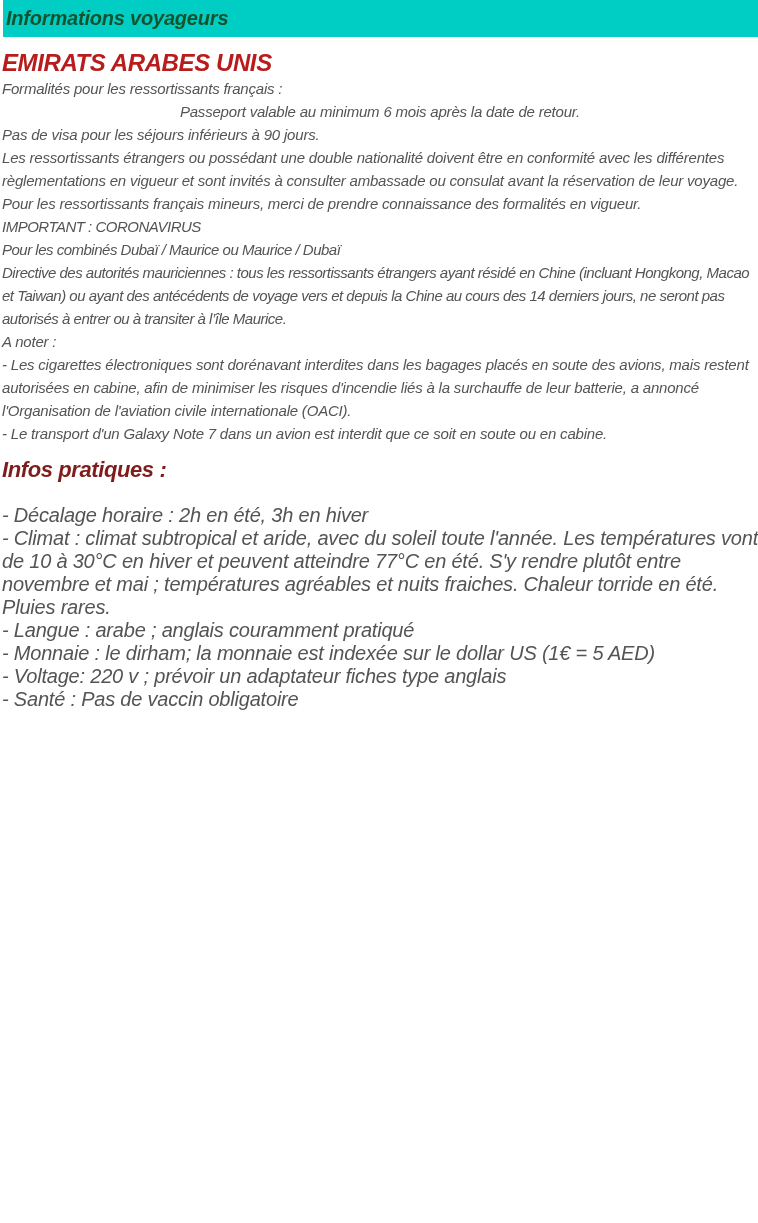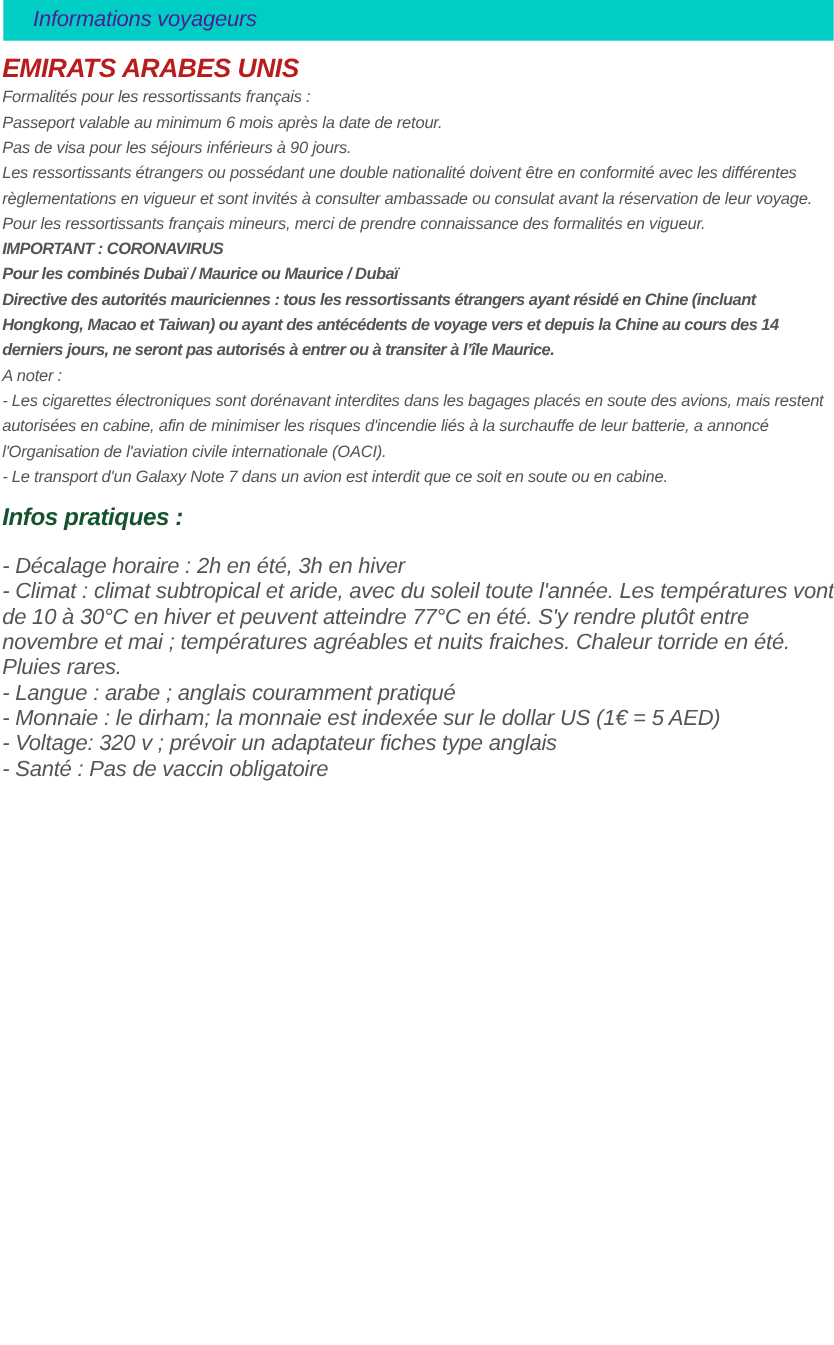--- a/index.html
+++ b/index.html
@@ -15,66 +15,66 @@
   }
   
   .header-bar {
     margin-left: 3px;
     height: 37px;
     background: #00CDC3;
     display: flex;
     align-items: center;
   }
   .header-bar .title {
-    color: #4c1d95;
-    font-weight: normal;
+    color: #14532d;
+    font-weight: bold;
     font-style: italic;
     font-size: 20px;
-    padding-left: 27px;
+    padding-left: 3px;
     letter-spacing: -0.2px;
   }
   
   .country-heading {
     margin: 12px 0 0 2px;
     color: #b91c1c;
     font-weight: bold;
     font-size: 24px;
     line-height: 28px;
     letter-spacing: -0.4px;
   }
   .infos-heading {
     margin: 12px 0 0 2px;
-    color: #14532d;
+    color: #7f1d1d;
     font-weight: bold;
     font-style: italic;
     font-size: 22px;
     line-height: 26px;
     letter-spacing: -0.4px;
   }
   
   .content {
     margin-left: 2px;
     margin-right: 0;
   }
   p.para {
     margin: 0;
     font-size: 15px;
     line-height: 23px;
     letter-spacing: -0.2px;
     font-style: italic;
   }
   p.bold {
-    font-weight: bold;
+    font-weight: normal;
     letter-spacing: -0.5px;
   }
   .mt15 { margin-top: 15px; }
   .mt17 { margin-top: 17px; }
   .mt18 { margin-top: 18px; }
   .mt19 { margin-top: 19px; }
-  .mt23 { margin-top: 23px; }
+  .mt23 { margin-top: 23px; text-align: center; }
   .mt25 { margin-top: 25px; }
   .mt42 { margin-top: 42px; }
   .mt56 { margin-top: 56px; }
   .mt57 { margin-top: 57px; }
   .mt59 { margin-top: 59px; }
   .mt83 { margin-top: 83px; }
   
   .infos-list {
     margin: 21px 0 0 2px;
   }
@@ -108,15 +108,15 @@
   <p class="para mt59">- Le transport d'un Galaxy Note 7 dans un avion est interdit que ce soit en soute ou en cabine.</p>
 </div>
 
 <h2 class="infos-heading">Infos pratiques :</h2>
 
 <div class="infos-list">
   <div class="info-line">- Décalage horaire : 2h en été, 3h en hiver</div>
   <div class="info-line">- Climat : climat subtropical et aride, avec du soleil toute l'année. Les températures vont de 10 à 30°C en hiver et peuvent atteindre 77°C en été. S'y rendre plutôt entre novembre et mai ; températures agréables et nuits fraiches. Chaleur torride en été. Pluies rares.</div>
   <div class="info-line">- Langue : arabe ; anglais couramment pratiqué</div>
   <div class="info-line">- Monnaie :  le dirham; la monnaie est indexée sur le dollar US (1€ = 5 AED)</div>
-  <div class="info-line">- Voltage: 320 v ; prévoir un adaptateur fiches type anglais</div>
+  <div class="info-line">- Voltage: 220 v ; prévoir un adaptateur fiches type anglais</div>
   <div class="info-line">- Santé : Pas de vaccin obligatoire</div>
 </div>
 
 </body></html>

